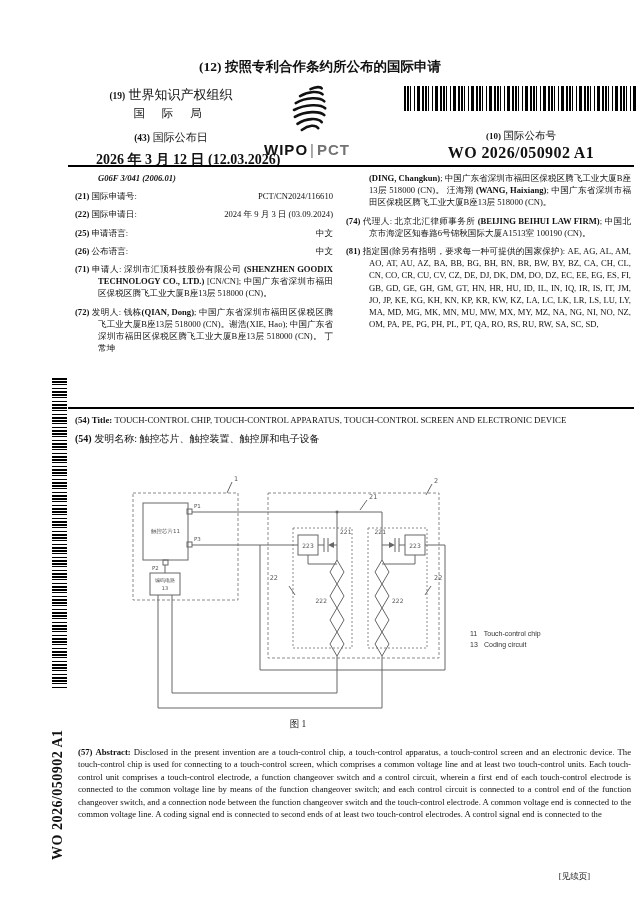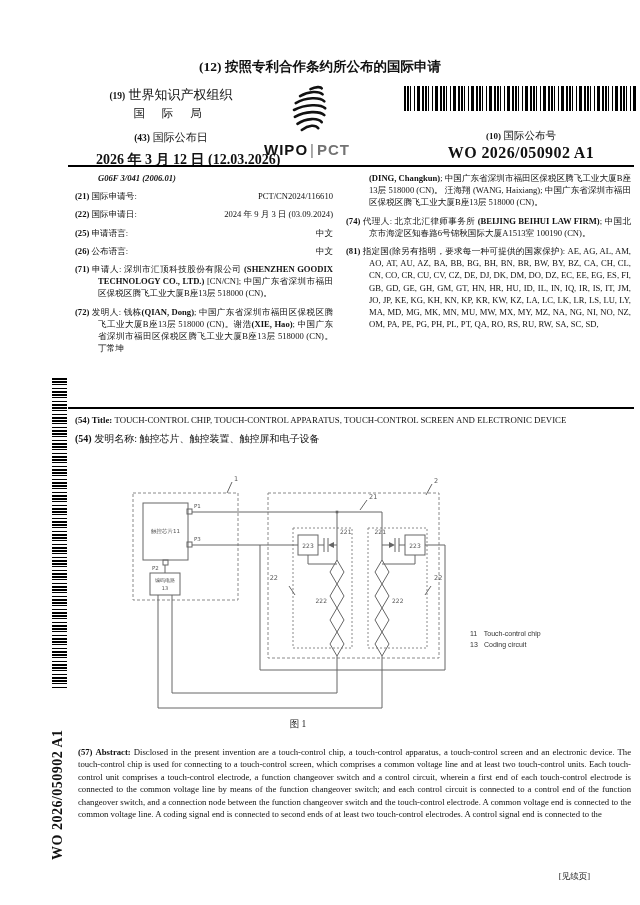--- a/index.html
+++ b/index.html
@@ -136,26 +136,26 @@
         <span><span class="tag">(26)</span>
               <span>公布语言:</span></span>
         <span>中文</span>
       </div>
       <div class="field para">
         <span class="tag">(71)</span>
         <span><span>申请人: 深圳市汇顶科技股份有限公司 </span><span style="font-weight: bold;">(SHENZHEN GOODIX TECHNOLOGY CO., LTD.)</span><span> [CN/CN]; 中国广东省深圳市福田区保税区腾飞工业大厦B座13层 518000 (CN)。</span></span>
       </div>
       <div class="field para">
         <span class="tag">(72)</span>
-        <span><span>发明人: 钱栋</span><span style="font-weight: bold;">(QIAN, Dong)</span><span>; 中国广东省深圳市福田区保税区腾飞工业大厦B座13层 518000 (CN)。谢浩</span><span style="font-weight: bold;">(XIE, Hao)</span><span>; 中国广东省深圳市福田区保税区腾飞工业大厦B座13层 518000 (CN)。 丁常坤</span></span>
+        <span><span>发明人: 钱栋</span><span style="font-weight: bold;">(QIAN, Dong)</span><span>; 中国广东省深圳市福田区保税区腾飞工业大厦B座13层 518000 (CN)。谢浩</span><span style="font-weight: normal;">(XIE, Hao)</span><span>; 中国广东省深圳市福田区保税区腾飞工业大厦B座13层 518000 (CN)。 丁常坤</span></span>
       </div>
     </div>
     <div class="colR">
       <div class="field para-nohang">
-        <span><span style="font-weight: bold;">(DING, Changkun)</span><span>; 中国广东省深圳市福田区保税区腾飞工业大厦B座13层 518000 (CN)。 汪海翔 </span><span style="font-weight: normal;">(WANG, Haixiang)</span><span>; 中国广东省深圳市福田区保税区腾飞工业大厦B座13层 518000 (CN)。</span></span>
+        <span><span style="font-weight: bold;">(DING, Changkun)</span><span>; 中国广东省深圳市福田区保税区腾飞工业大厦B座13层 518000 (CN)。 汪海翔 </span><span style="font-weight: bold;">(WANG, Haixiang)</span><span>; 中国广东省深圳市福田区保税区腾飞工业大厦B座13层 518000 (CN)。</span></span>
       </div>
       <div class="field para">
         <span class="tag">(74)</span>
         <span><span>代理人: 北京北汇律师事务所 </span><span style="font-weight: bold;">(BEIJING BEIHUI LAW FIRM)</span><span>; 中国北京市海淀区知春路6号锦秋国际大厦A1513室 100190 (CN)。</span></span>
       </div>
       <div class="field para">
         <span class="tag">(81)</span>
         <span><span>指定国(除另有指明，要求每一种可提供的国家保护): AE, AG, AL, AM, AO, AT, AU, AZ, BA, BB, BG, BH, BN, BR, BW, BY, BZ, CA, CH, CL, CN, CO, CR, CU, CV, CZ, DE, DJ, DK, DM, DO, DZ, EC, EE, EG, ES, FI, GB, GD, GE, GH, GM, GT, HN, HR, HU, ID, IL, IN, IQ, IR, IS, IT, JM, JO, JP, KE, KG, KH, KN, KP, KR, KW, KZ, LA, LC, LK, LR, LS, LU, LY, MA, MD, MG, MK, MN, MU, MW, MX, MY, MZ, NA, NG, NI, NO, NZ, OM, PA, PE, PG, PH, PL, PT, QA, RO, RS, RU, RW, SA, SC, SD,</span></span>
       </div>
     </div>

